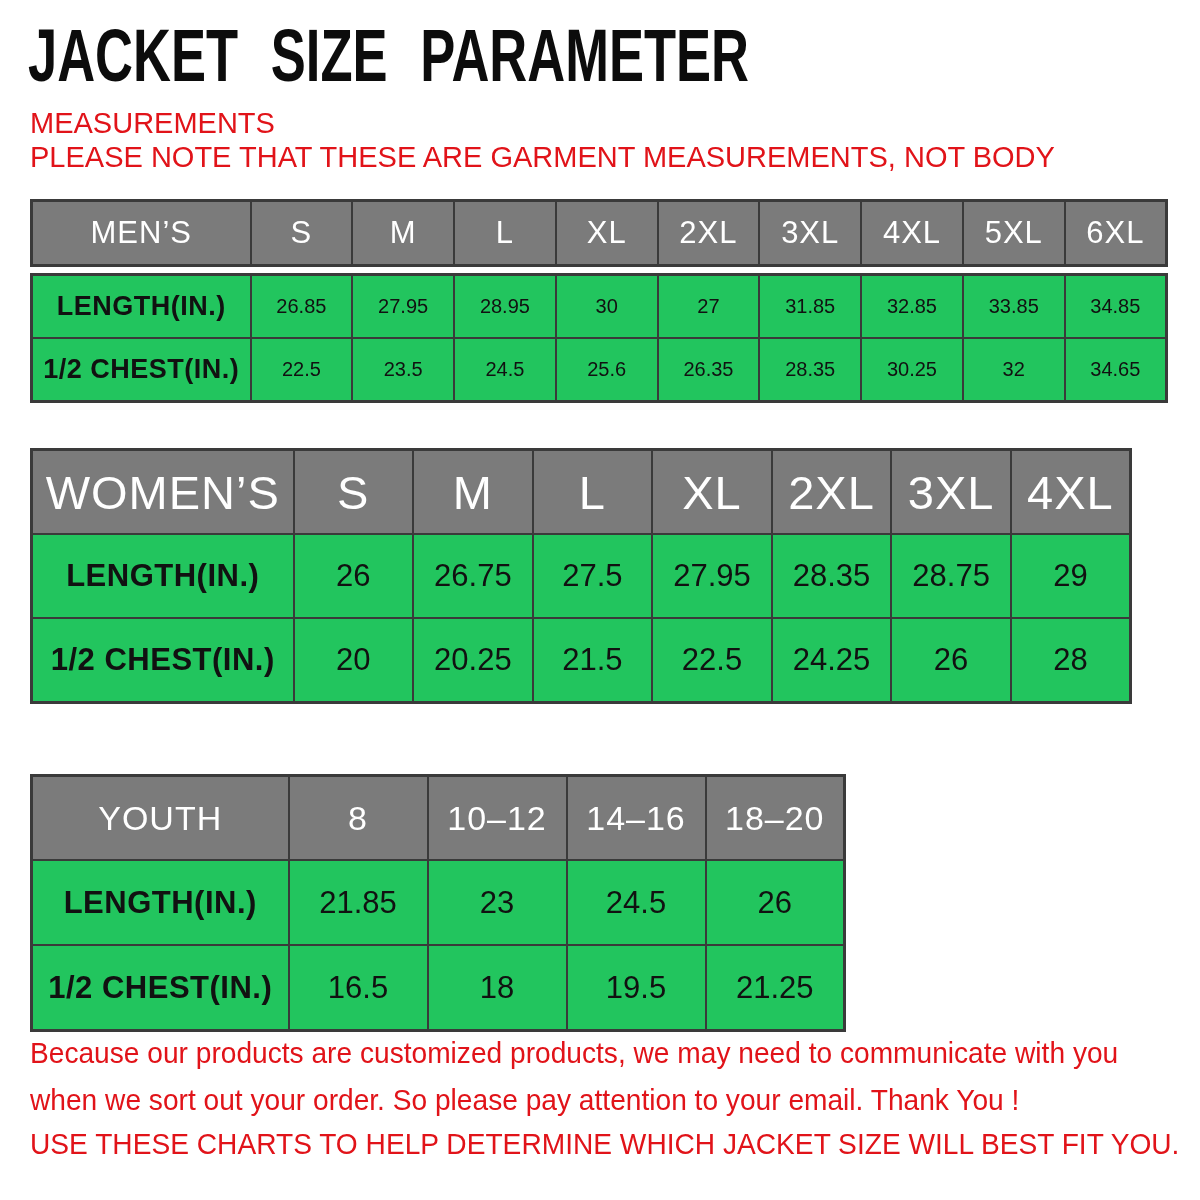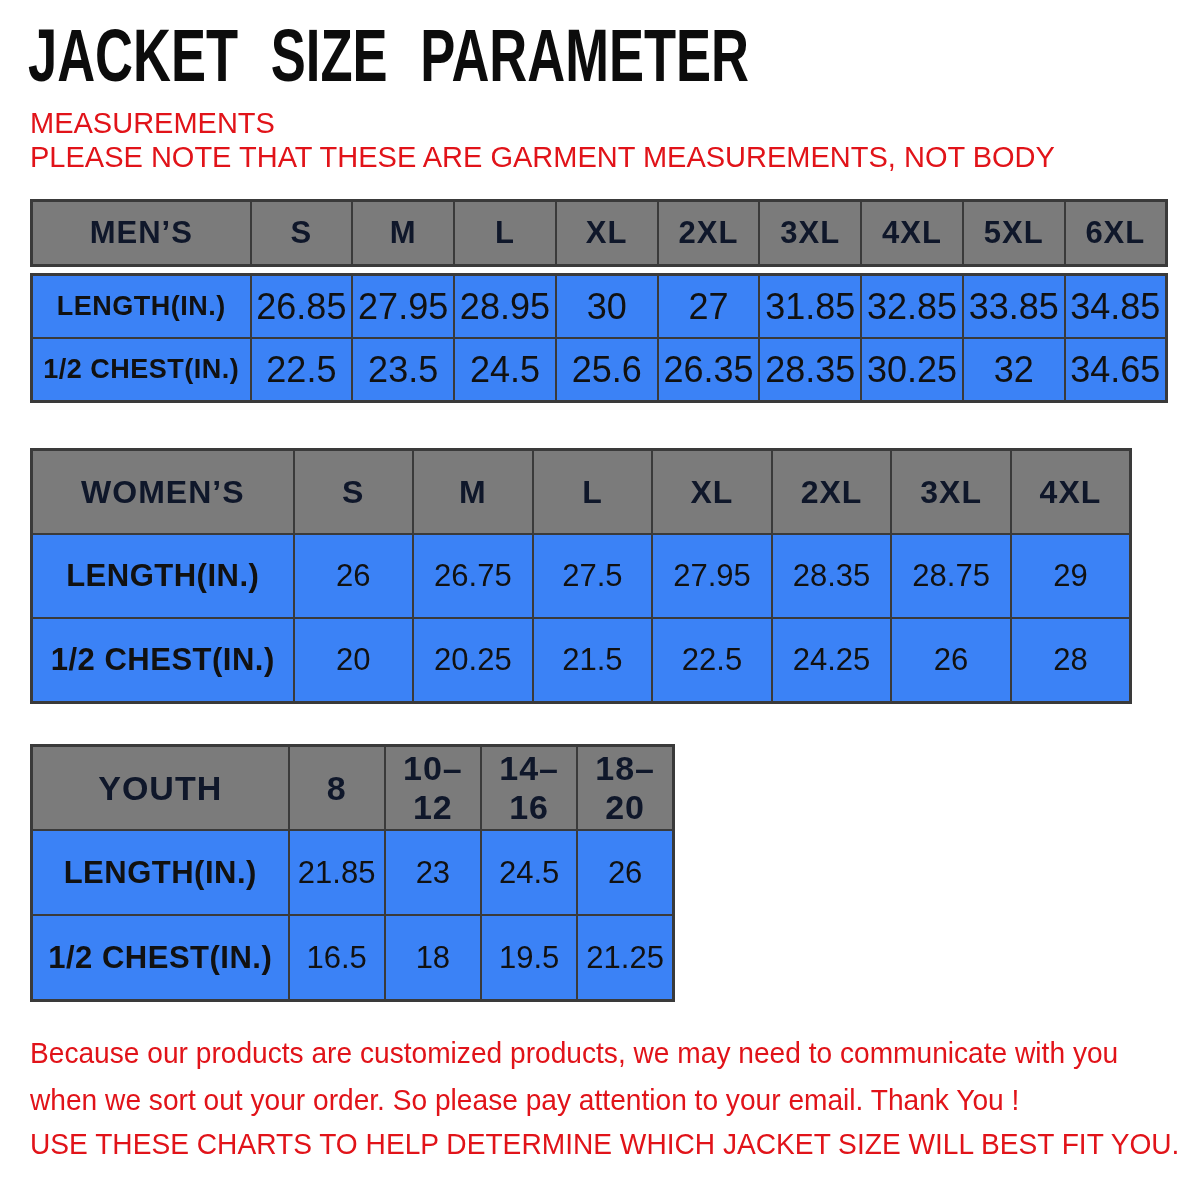--- a/index.html
+++ b/index.html
@@ -32,36 +32,36 @@
   }
 
   
   .chart{position:absolute;}
   .chart table{width:100%;border-collapse:collapse;table-layout:fixed;border:3px solid var(--border);}
   .chart th,.chart td{
     border:2px solid var(--border);text-align:center;vertical-align:middle;padding:0;
     overflow:hidden;
   }
   .chart th{
-    background:var(--hdr-gray);color:#0f172a;font-weight:bold;letter-spacing:1px;
-  }
-  .chart td{background:#3b82f6;font-weight:normal;}
+    background:var(--hdr-gray);color:#ffffff;font-weight:normal;letter-spacing:1px;
+  }
+  .chart td{background:#22c55e;font-weight:normal;}
   .chart td.lbl{font-weight:bold;letter-spacing:0.5px;}
 
   .men{left:30px;top:199px;width:1138px;}
   .men .hdr th{height:62px;font-size:31px;}
   .men .bod{margin-top:6px;}
-  .men .bod td{height:61px;font-size:36px;}
+  .men .bod td{height:61px;font-size:20px;}
   .men td.lbl{font-size:27px;}
 
   .women{left:30px;top:448px;width:1102px;}
-  .women th{height:82px;font-size:32px;}
+  .women th{height:82px;font-size:47px;}
   .women td{height:82px;font-size:31px;}
 
-  .youth{left:30px;top:744px;width:645px;}
+  .youth{left:30px;top:774px;width:816px;}
   .youth th{height:82px;font-size:34px;}
   .youth td{height:83px;font-size:31px;}
 
   
   .para{
     position:absolute;left:30px;top:1030px;
     color:var(--red);font-size:29px;line-height:47px;white-space:nowrap;
     transform:scaleX(0.97);transform-origin:0 0;
   }
   .advice{

